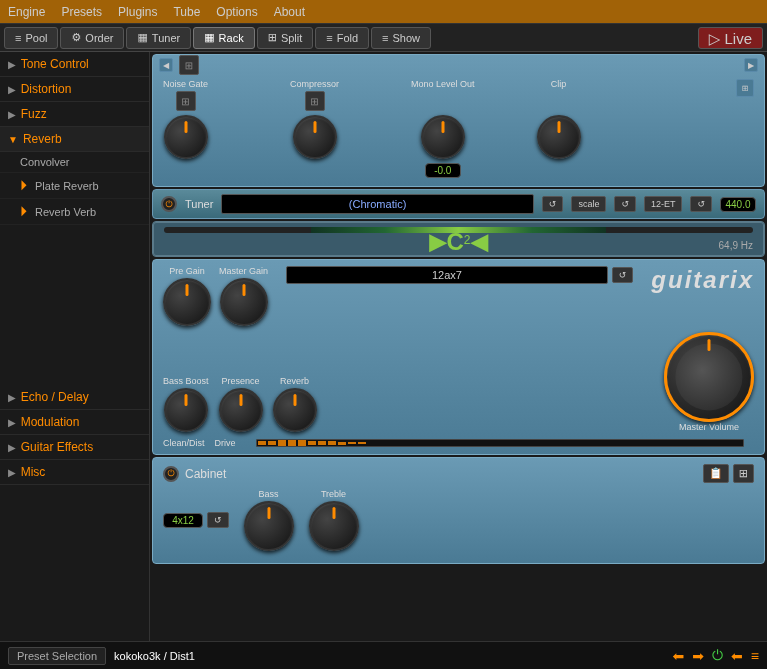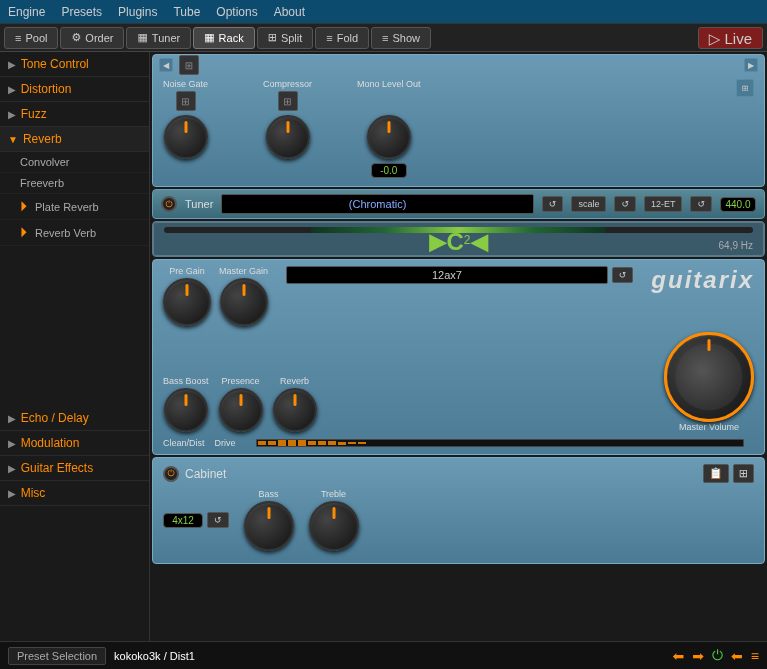--- a/index.html
+++ b/index.html
@@ -8,21 +8,21 @@
       height: 669px;
       background: #1a1a1a;
       font-family: Arial, sans-serif;
       font-size: 11px;
       color: #ccc;
       overflow: hidden;
     }
 
     
     .menu-bar {
-      background: #0c4a6e;
+      background: #a16207;
       display: flex;
       align-items: center;
       height: 24px;
       padding: 0 8px;
       gap: 16px;
       border-bottom: 1px solid #333;
     }
     .menu-bar span {
       color: #ccc;
       cursor: pointer;
@@ -442,23 +442,20 @@
       <span>Fuzz</span>
     </div>
     <div class="sidebar-item orange expanded">
       <span class="sidebar-arrow down">▼</span>
       <span>Reverb</span>
     </div>
     <div class="sidebar-sub">
       <span>Convolver</span>
     </div>
     <div class="sidebar-sub">
-      <span>Freeverb</span>
-    </div>
-    <div class="sidebar-sub">
       <span class="bullet" style="color:#ff8c00; margin-right:4px; font-size:14px;">⏵</span>
       <span>Plate Reverb</span>
     </div>
     <div class="sidebar-sub">
       <span class="bullet" style="color:#ff8c00; margin-right:4px; font-size:14px;">⏵</span>
       <span>Reverb Verb</span>
     </div>
     <div class="sidebar-item orange" style="margin-top:160px;">
       <span class="sidebar-arrow">▶</span>
       <span>Echo / Delay</span>
@@ -479,41 +476,46 @@
 
   <div class="content">
 
     <div class="plugin-panel" style="background: linear-gradient(180deg, #6a9ab4 0%, #4a7a94 100%);">
       <div class="panel-header">
         <div class="nav-arrow">◀</div>
         <div class="grid-btn">⊞</div>
         <div style="flex:1;"></div>
         <div class="nav-arrow">▶</div>
       </div>
-      <div style="display:flex; align-items:flex-start; padding: 4px 10px 8px; gap:15px;">
+      <div style="display:flex; align-items:flex-start; padding: 4px 10px 8px; gap:42px;">
 
         <div class="knob-container">
           <span class="knob-label">Noise Gate</span>
           <div class="grid-btn" style="margin-bottom:2px;">⊞</div>
           <div class="knob" style="width:44px;height:44px;"></div>
         </div>
 
         <div class="knob-container" style="margin-left:40px;">
           <span class="knob-label">Compressor</span>
           <div class="grid-btn" style="margin-bottom:2px;">⊞</div>
           <div class="knob" style="width:44px;height:44px;"></div>
         </div>
 
         <div class="knob-container" style="margin-left:30px;">
           <span class="knob-label">Mono Level Out</span>
           <div class="grid-btn" style="margin-bottom:2px; opacity:0;">⊞</div>
           <div class="knob" style="width:44px;height:44px;"></div>
           <div class="display-box" style="margin-top:2px; min-width:36px;">-0.0</div>
         </div>
 
+        <div class="knob-container" style="margin-left:20px;">
+          <span class="knob-label">Clip</span>
+          <div class="grid-btn" style="margin-bottom:2px; opacity:0;">⊞</div>
+          <div class="knob" style="width:44px;height:44px;"></div>
+        </div>
         <div style="margin-left:auto; display:flex; flex-direction:column; justify-content:center;">
           <div class="nav-arrow" style="width:18px;height:18px;">⊞</div>
         </div>
       </div>
     </div>
 
     <div class="tuner-panel" style="margin:2px; background: linear-gradient(180deg, #5a8a9a 0%, #3a6a7a 100%); height:30px; border-radius:4px; border:1px solid #6a9ab4;">
       <div class="power-btn">⏻</div>
       <span style="color:#ddd; font-size:11px;">Tuner</span>
       <div class="tuner-display">

